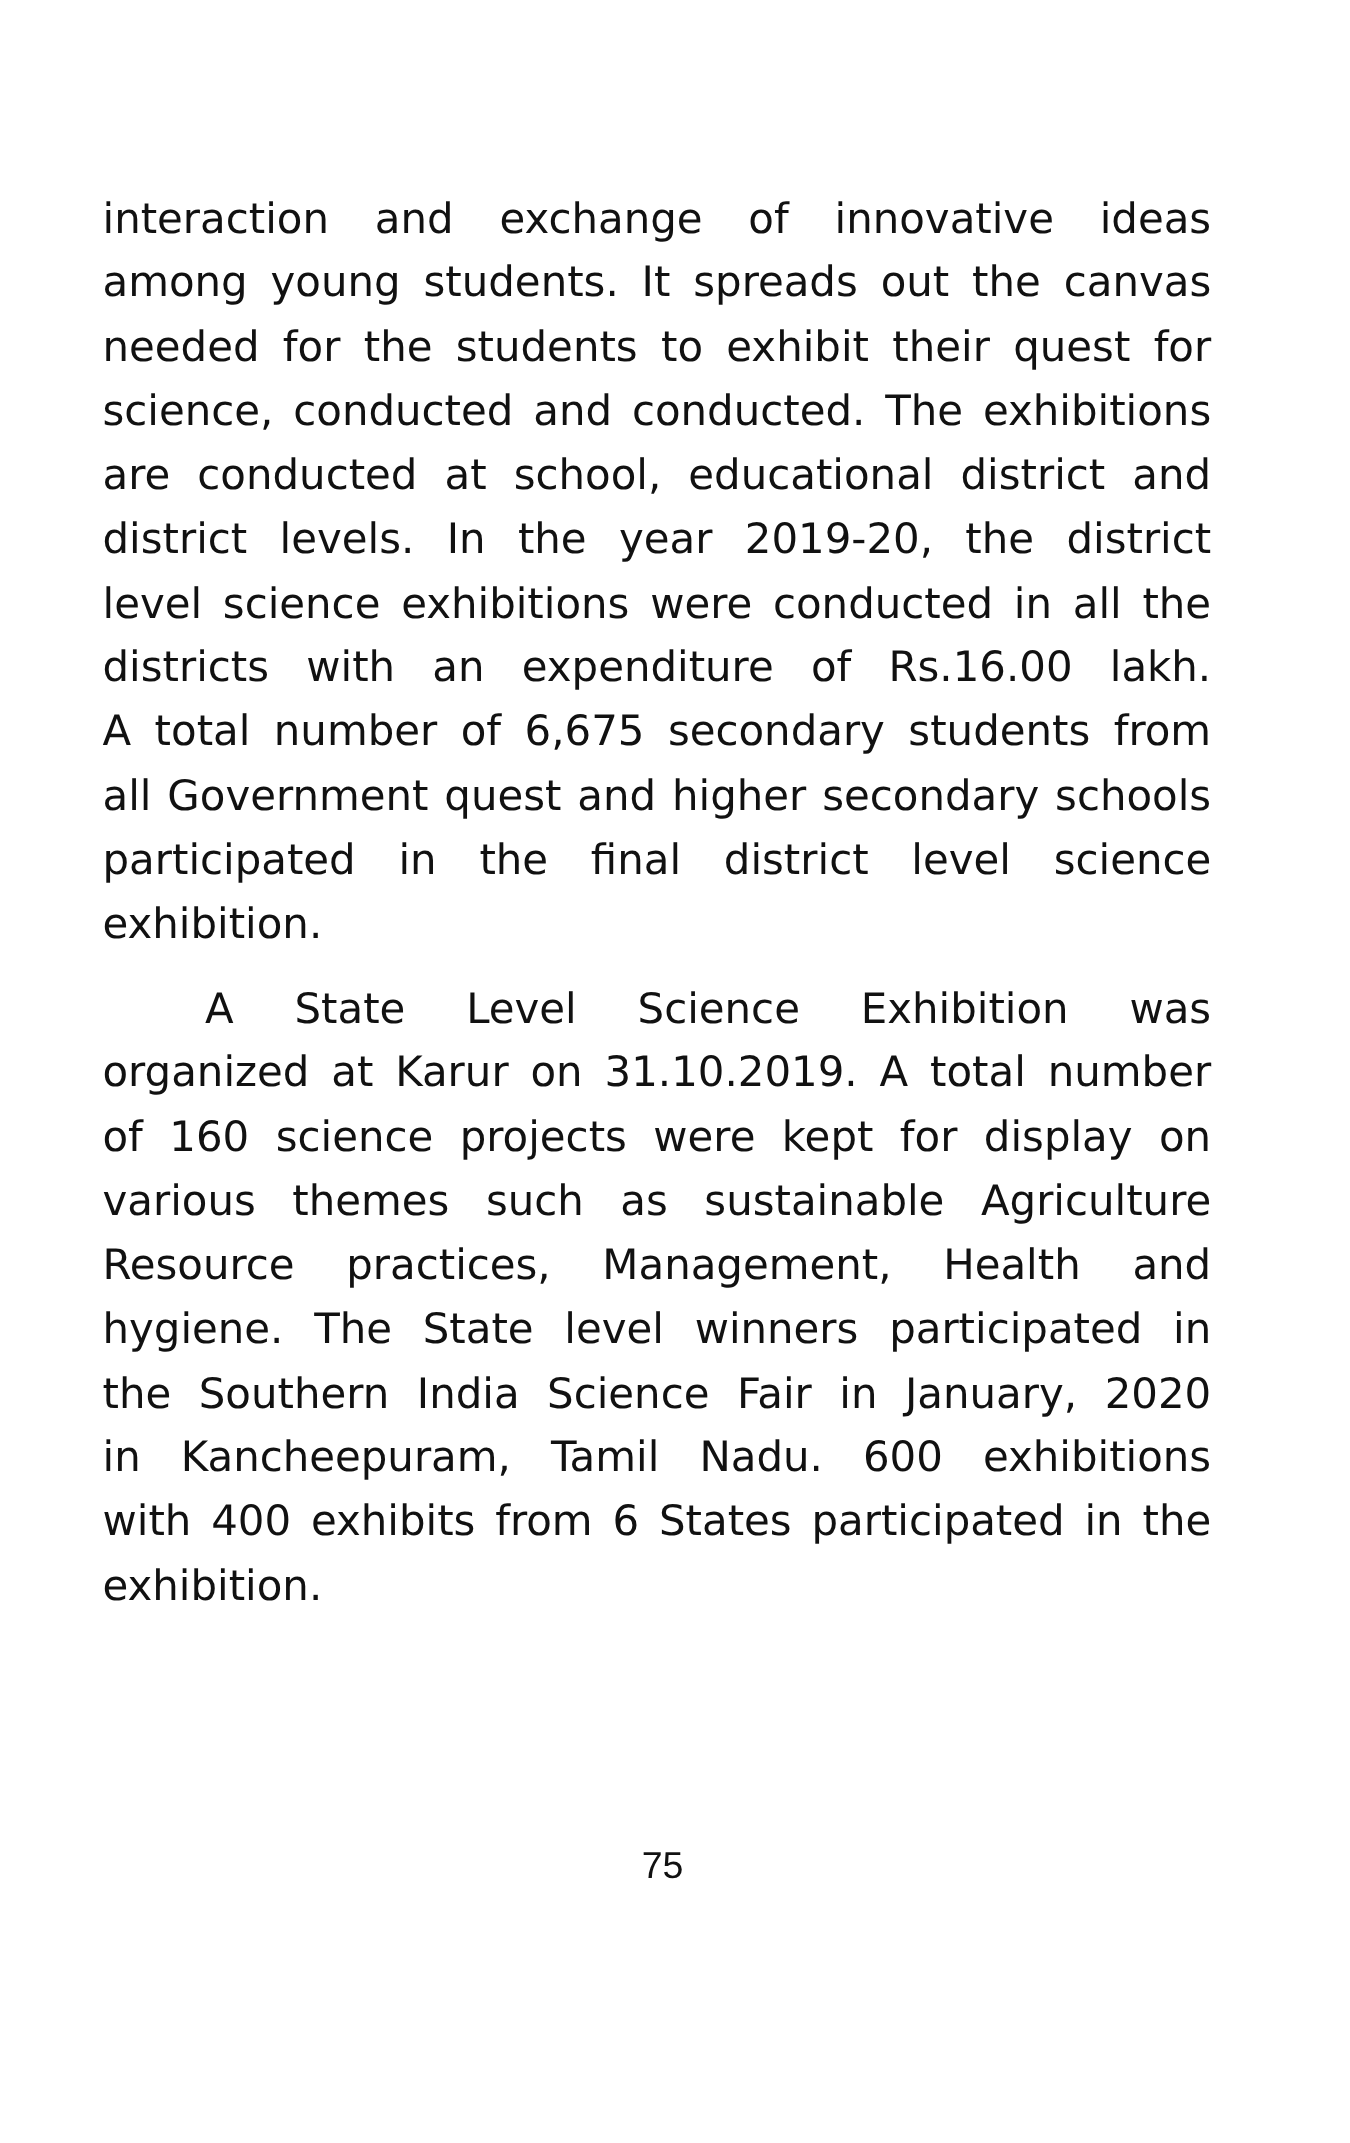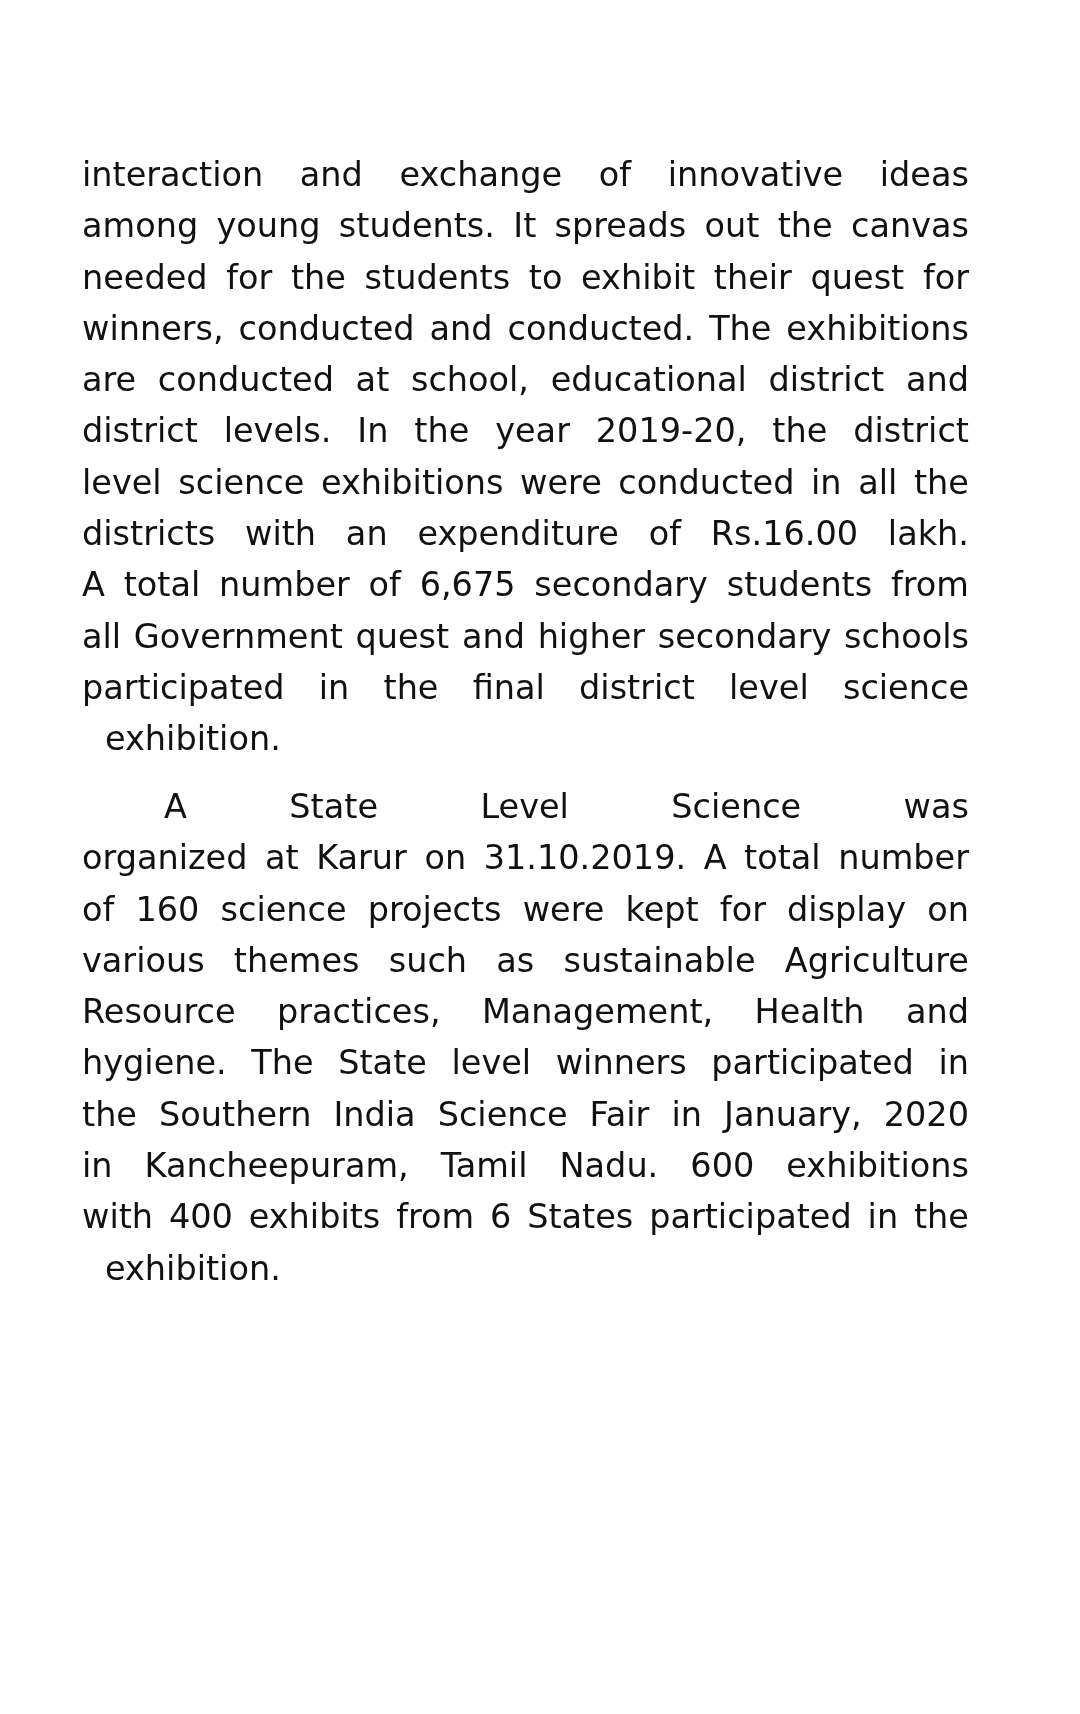--- a/index.html
+++ b/index.html
@@ -32,21 +32,20 @@
       height: 51.3px;
       line-height: 51.3px;
       font-size: 33.5px;
       text-align: justify;
       text-align-last: justify;
       white-space: nowrap;
       letter-spacing: 0px;
     }
     .line.last {
       text-align-last: left;
-      margin-left: 23px;
     }
     .line.indent {
       padding-left: 82px;
     }
     .line-inner {
       display: flex;
       justify-content: space-between;
       width: 100%;
     }
     .line.last .line-inner {
@@ -100,21 +99,21 @@
           <span class="word">students</span>
           <span class="word">to</span>
           <span class="word">exhibit</span>
           <span class="word">their</span>
           <span class="word">quest</span>
           <span class="word">for</span>
         </div>
       </div>
       <div class="line">
         <div class="line-inner">
-          <span class="word">winners,</span>
+          <span class="word">science,</span>
           <span class="word">conducted</span>
           <span class="word">and</span>
           <span class="word">conducted.</span>
           <span class="word">The</span>
           <span class="word">exhibitions</span>
         </div>
       </div>
       <div class="line">
         <div class="line-inner">
           <span class="word">are</span>
@@ -201,20 +200,21 @@
         </div>
       </div>
     </div>
   <div class="paragraph" id="para-2">
       <div class="line indent">
         <div class="line-inner">
           <span class="word">A</span>
           <span class="word">State</span>
           <span class="word">Level</span>
           <span class="word">Science</span>
+          <span class="word">Exhibition</span>
           <span class="word">was</span>
         </div>
       </div>
       <div class="line">
         <div class="line-inner">
           <span class="word">organized</span>
           <span class="word">at</span>
           <span class="word">Karur</span>
           <span class="word">on</span>
           <span class="word">31.10.2019.</span>
@@ -300,13 +300,14 @@
           <span class="word">in</span>
           <span class="word">the</span>
         </div>
       </div>
       <div class="line last">
         <div class="line-inner">
           <span class="word">exhibition.</span>
         </div>
       </div>
     </div>
+  <div class="page-number">75</div>
 </div>
 
 </body></html>

